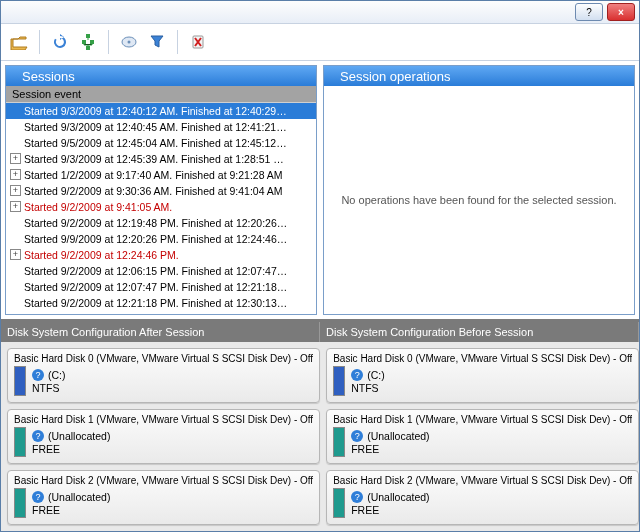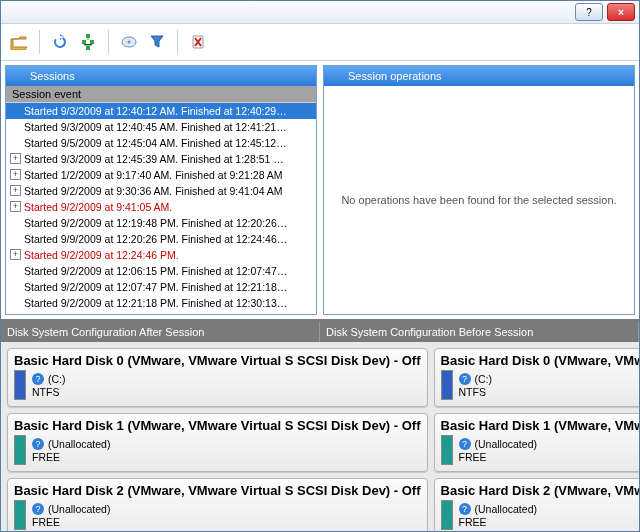--- a/index.html
+++ b/index.html
@@ -6,35 +6,35 @@
   .window{width:640px;height:532px;border:1px solid #5a7ea8;box-sizing:border-box;background:#fff;position:relative;display:flex;flex-direction:column}
   .titlebar{height:22px;background:linear-gradient(#fdfdfd,#e8eef7);border-bottom:1px solid #c7d2e1;display:flex;justify-content:flex-end;align-items:center;gap:4px;padding:0 4px}
   .winbtn{width:26px;height:16px;border:1px solid #6d8ab0;border-radius:3px;display:flex;align-items:center;justify-content:center;background:linear-gradient(#fefefe,#d2dff0);font-size:10px;cursor:pointer}
   .winbtn.close{background:linear-gradient(#f08080,#d93030);border-color:#a02020;color:#fff;font-weight:bold}
   .toolbar{height:36px;border-bottom:1px solid #c7d2e1;display:flex;align-items:center;padding:0 6px;gap:4px}
   .tbtn{width:24px;height:24px;display:flex;align-items:center;justify-content:center;cursor:pointer;border-radius:3px}
   .tsep{width:1px;height:24px;background:#c7d2e1;margin:0 4px}
   .body{flex:1;display:flex;flex-direction:column;overflow:hidden}
   .upper{display:flex;gap:6px;padding:4px;height:258px;box-sizing:border-box}
   .panel{flex:1;border:1px solid #7a9ec9;display:flex;flex-direction:column;overflow:hidden}
-  .panel-head{background:linear-gradient(#5fa8f3,#2a7cd8);color:#fff;padding:2px 24px;font-size:11px;height:16px;display:flex;align-items:center}
+  .panel-head{background:linear-gradient(#5fa8f3,#2a7cd8);color:#fff;padding:2px 16px;font-size:13px;height:16px;display:flex;align-items:center}
   .panel-body{flex:1;overflow:auto;background:#fff}
   .subhead{background:#a3a3a3;border-bottom:1px solid #d0d0d0;padding:2px 6px;font-size:11px}
   .row{padding:1px 4px 1px 18px;white-space:nowrap;overflow:hidden;text-overflow:ellipsis;cursor:default;font-size:10.5px;position:relative;height:14px;line-height:14px}
   .row.sel{background:#2a7cd8;color:#fff}
   .row.red{color:#c40000}
   .row .exp{position:absolute;left:4px;top:2px;width:9px;height:9px;border:1px solid #888;font-size:9px;line-height:8px;text-align:center;color:#444;background:#fff}
   .empty{flex:1;display:flex;align-items:center;justify-content:center;color:#555;padding:8px;text-align:center}
   .lower{flex:1;display:flex;flex-direction:column;border-top:3px solid #7a7a7a;background:#e9e9e9;overflow:hidden}
   .lower-heads{display:flex}
   .lower-head{flex:1;background:#7a7a7a;color:#fff;padding:2px 6px;font-size:11px;height:16px;display:flex;align-items:center;border-right:1px solid #999}
   .disk-grid{flex:1;display:flex;gap:6px;padding:6px;overflow:auto}
   .disk-col{flex:1;display:flex;flex-direction:column;gap:6px}
   .disk{border:1px solid #b6b6b6;border-radius:4px;background:linear-gradient(#fcfcfc,#eaeaea);padding:4px 6px 6px 6px;box-shadow:0 1px 1px rgba(0,0,0,.15)}
-  .disk-title{font-weight:bold;font-size:13px;padding-bottom:2px;white-space:nowrap;overflow:hidden}
+  .disk-title{font-weight:normal;font-size:10px;padding-bottom:2px;white-space:nowrap;overflow:hidden}
   .part{display:flex;align-items:center;gap:6px}
   .pbar{width:10px;height:28px;border:1px solid #888}
   .pbar.blue{background:#2f5fc0}
   .pbar.teal{background:#1f9a8e}
   .pinfo{display:flex;flex-direction:column;font-size:10.5px;gap:1px}
   .pinfo .ln1{display:flex;align-items:center;gap:4px}
   .helpico{width:12px;height:12px;border-radius:50%;background:#2f7ed8;color:#fff;font-size:9px;line-height:12px;text-align:center}
   .scrollbar::-webkit-scrollbar{width:12px}
   .scrollbar::-webkit-scrollbar-thumb{background:#c7d2e1;border:1px solid #9ab}
   svg{display:block}

